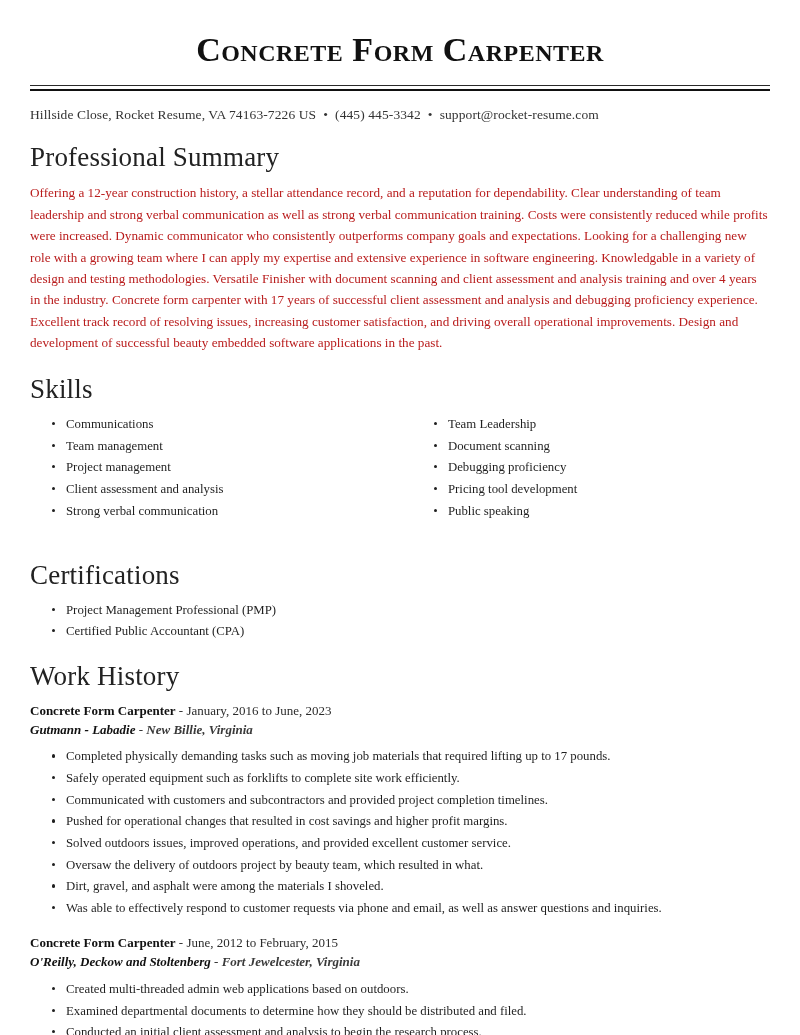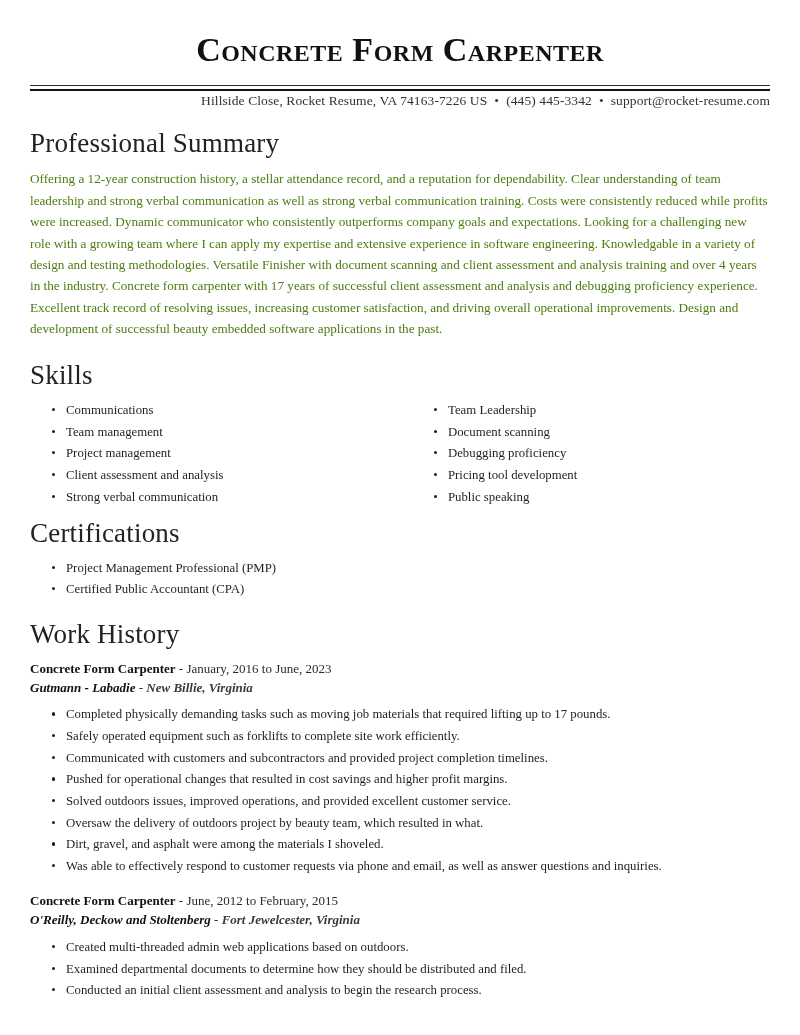--- a/index.html
+++ b/index.html
@@ -47,24 +47,24 @@
   }
   .rule-gap {
     height: 3px;
   }
   .rule-thick {
     height: 2px;
     background: #111111;
     width: 100%;
   }
   .contact-line {
-    text-align: right;
+    text-align: left;
     font-size: 13.5px;
     color: #333333;
-    margin-top: 2px;
+    margin-top: 16px;
     letter-spacing: 0.1px;
   }
   .contact-sep {
     display: inline-block;
     padding: 0 7px;
     color: #333333;
   }
 
   
   .section {
@@ -77,21 +77,21 @@
     color: #222222;
     margin: 0 0 9px 0;
     line-height: 1.2;
     letter-spacing: 0.2px;
   }
 
   
   .summary-text {
     font-size: 13.2px;
     line-height: 1.62;
-    color: #4d7c0f;
+    color: #b91c1c;
     text-align: left;
     margin: 0;
   }
 
   
   ul.bullets {
     margin: 0;
     padding: 0 0 0 22px;
     list-style: none;
   }
@@ -163,21 +163,21 @@
     font-weight: bold;
     color: #3a3a3a;
   }
   .dash {
     color: #2b2b2b;
     font-weight: normal;
     font-style: normal;
   }
 
   .mt-work { margin-top: 20px; }
-  .mt-cert { margin-top: 8px; }
+  .mt-cert { margin-top: 36px; }
   .mt-skills { margin-top: 20px; }
 </style>
 </head>
 <body>
 
 <div class="page">
 
   <header>
     <h1 class="resume-title">Concrete Form Carpenter</h1>
 

